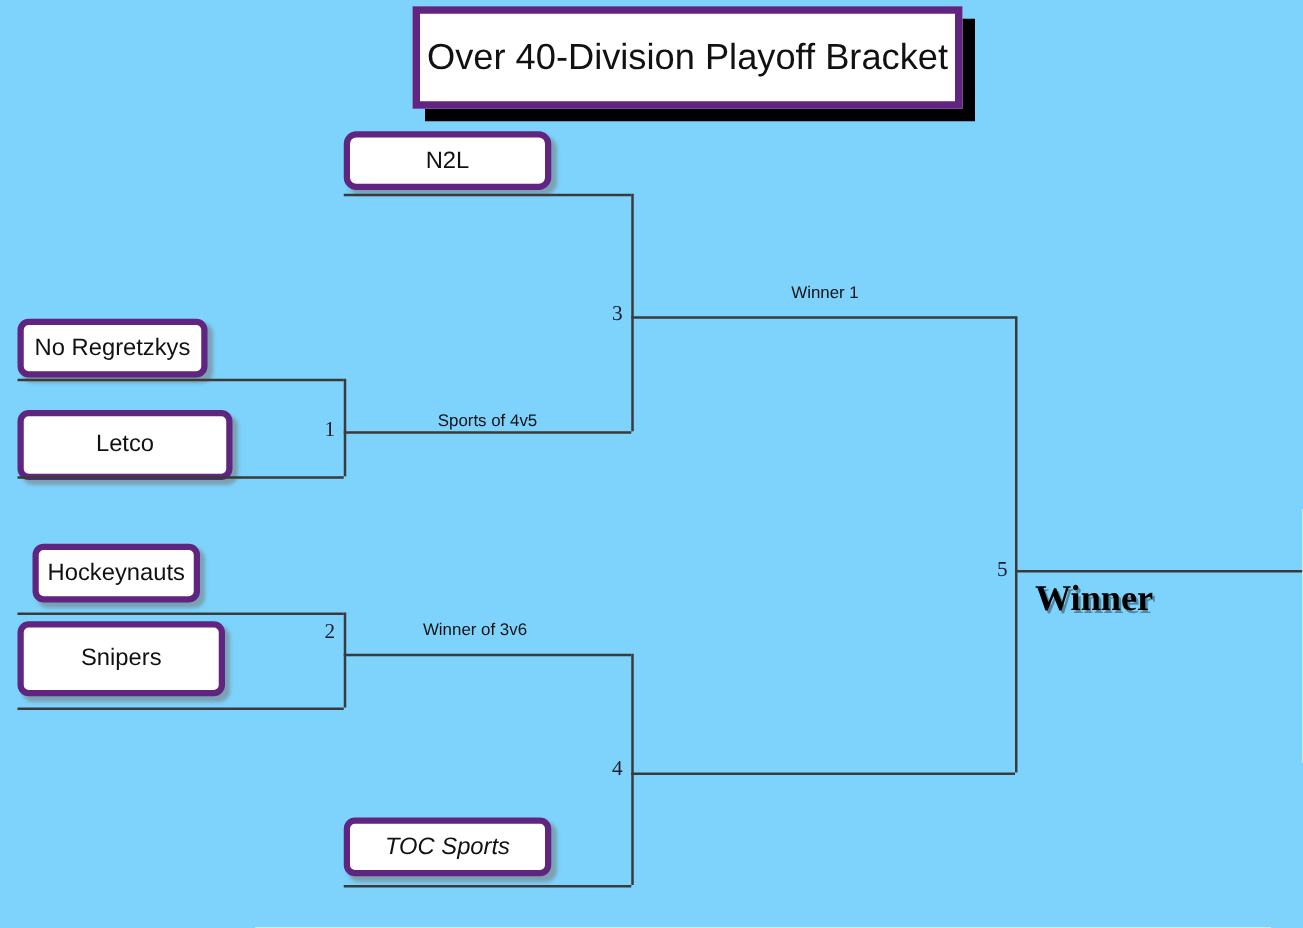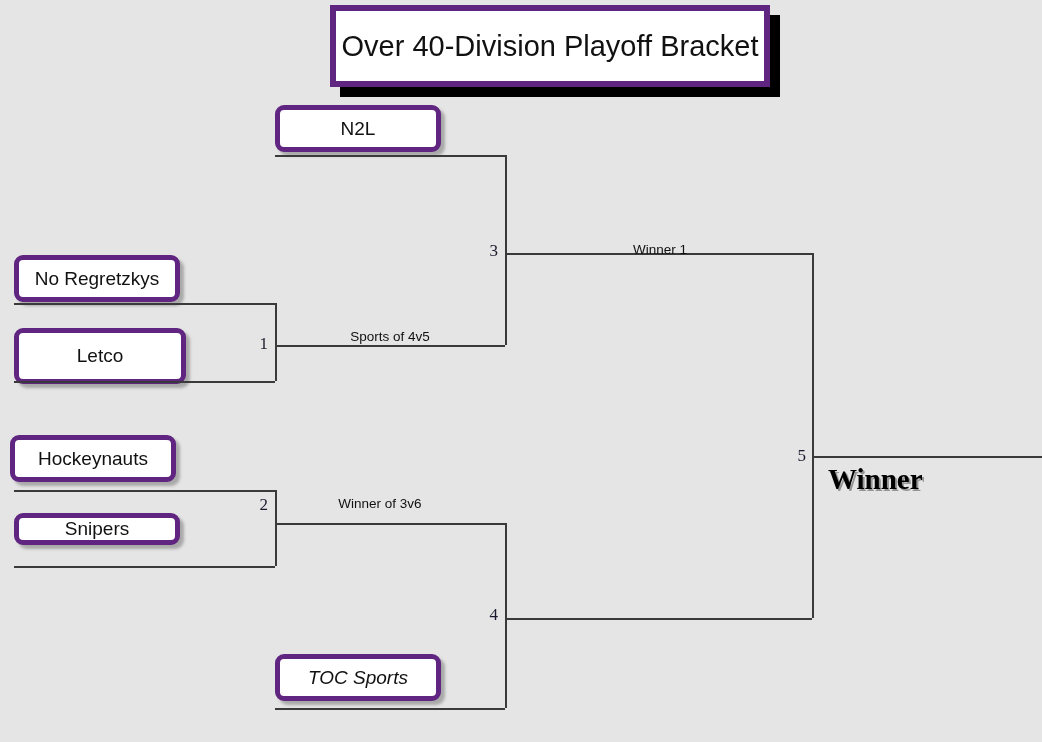--- a/index.html
+++ b/index.html
@@ -4,21 +4,21 @@
 <style>
   html, body {
     margin: 0;
     padding: 0;
     background: #ffffff;
   }
   #bracket-root {
     position: relative;
     width: 1042px;
     height: 742px;
-    background: #e5e5e5;
+    background: #7dd3fc;
     font-family: "Liberation Sans", sans-serif;
     overflow: hidden;
   }
 
   
   .title-box {
     position: absolute;
     left: 330px;
     top: 5px;
     width: 440px;
@@ -98,37 +98,37 @@
 </style>
 </head>
 <body>
 
 <div id="bracket-root">
 
   <div class="title-box">
     <span class="title-text">Over 40-Division Playoff Bracket</span>
   </div>
 
-  <div class="team-box" style="left:275px; top:105px; width:166px; height:47px;">
+  <div class="team-box" style="left:275px; top:105px; width:166px; height:47px;border-radius:10px;">
     <span class="team-text">N2L</span>
   </div>
 
-  <div class="team-box" style="left:14px; top:255px; width:166px; height:47px;">
+  <div class="team-box" style="left:14px; top:255px; width:152px; height:47px;">
     <span class="team-text">No Regretzkys</span>
   </div>
 
   <div class="team-box" style="left:14px; top:328px; width:172px; height:56px;">
     <span class="team-text">Letco</span>
   </div>
 
-  <div class="team-box" style="left:10px; top:435px; width:166px; height:47px;">
+  <div class="team-box" style="left:26px; top:435px; width:134px; height:47px;">
     <span class="team-text">Hockeynauts</span>
   </div>
 
-  <div class="team-box" style="left:14px; top:513px; width:166px; height:32px;">
+  <div class="team-box" style="left:14px; top:497px; width:166px; height:60px;">
     <span class="team-text">Snipers</span>
   </div>
 
   <div class="team-box" style="left:275px; top:654px; width:166px; height:47px;font-style:italic;">
     <span class="team-text">TOC Sports</span>
   </div>
 
   <div class="hline" style="left:14px; top:303px; width:261px;"></div>
   <div class="hline" style="left:14px; top:381px; width:261px;"></div>
   <div class="vline" style="left:275px; top:303px; height:78px;"></div>
@@ -145,21 +145,21 @@
   <div class="vline" style="left:505px; top:155px; height:190px;"></div>
   <div class="match-num" style="left:470px; top:242px; width:28px;">3</div>
 
   <div class="hline" style="left:275px; top:523px; width:230px;"></div>
   <div class="edge-label" style="left:250px; top:497px; width:260px;">Winner of 3v6</div>
   <div class="hline" style="left:275px; top:708px; width:230px;"></div>
   <div class="vline" style="left:505px; top:523px; height:185px;"></div>
   <div class="match-num" style="left:470px; top:606px; width:28px;">4</div>
 
   <div class="hline" style="left:505px; top:253px; width:307px;"></div>
-  <div class="edge-label" style="left:545px; top:243px; width:230px;">Winner 1</div>
+  <div class="edge-label" style="left:545px; top:227px; width:230px;">Winner 1</div>
   <div class="hline" style="left:505px; top:618px; width:307px;"></div>
   <div class="vline" style="left:812px; top:253px; height:365px;"></div>
   <div class="match-num" style="left:778px; top:447px; width:28px;">5</div>
 
   <div class="hline" style="left:812px; top:456px; width:230px;"></div>
   <div class="winner-final" style="left:828px; top:463px;">Winner</div>
 
 </div>
 
 </body></html>

